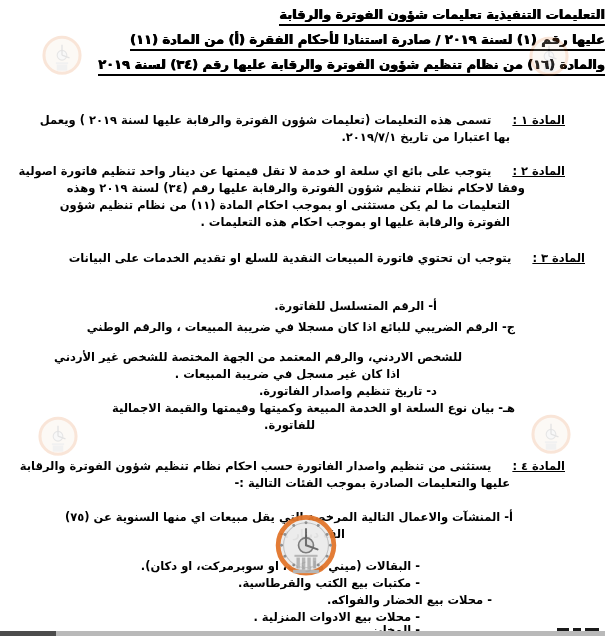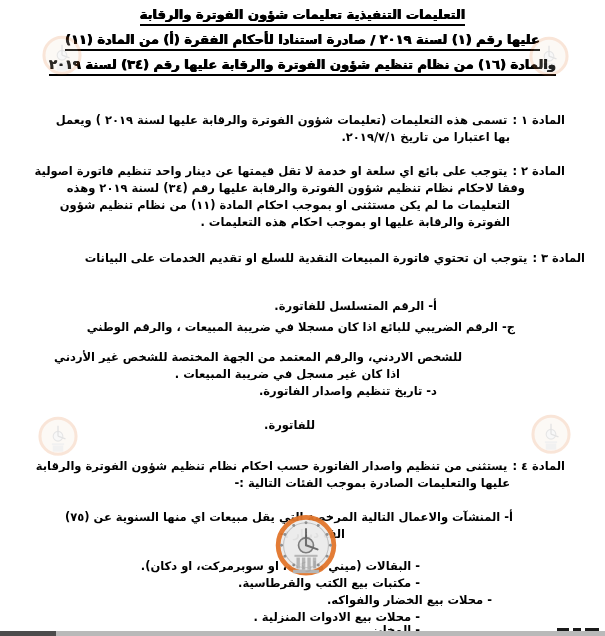--- a/index.html
+++ b/index.html
@@ -9,41 +9,41 @@
     background:#ffffff;
     overflow:hidden;
     font-family:"DejaVu Sans","Liberation Sans",sans-serif;
     font-weight:bold;
     color:#000;
     direction:rtl;
   }
   
   .h-line{
     position:absolute;left:0;right:0;
-    text-align:center;
+    text-align:right;
     font-size:13px;
     white-space:nowrap;
   }
   .h-line .u{
     display:inline-block;
     border-bottom:2.5px solid #000;
     padding-bottom:2px;
     text-shadow:0.4px 0 #000, -0.4px 0 #000;
     letter-spacing:0.2px;
   }
   
   .ln{
     position:absolute;left:0;right:0;
     text-align:right;
     font-size:11.5px;
     line-height:14px;
     white-space:nowrap;
     direction:rtl;
   }
-  .lbl{margin-left:5px;}
+  .lbl{margin-left:21px;text-decoration:underline;}
   
   .stamp{position:absolute;pointer-events:none;}
   .stamp.faint{opacity:0.18;}
   .stamp.main{opacity:0.95;}
   
   .scrollbar{
     position:absolute;left:0;right:0;bottom:0;
     height:5px;background:#b9b9b9;
   }
   .scroll-thumb{
@@ -99,20 +99,23 @@
     <span>ج- الرقم الضريبي للبائع اذا كان مسجلا في ضريبة المبيعات ، والرقم الوطني</span>
   </div>
   <div class="ln" style="top:350px;padding-right:143px">
     <span>للشخص الاردني، والرقم المعتمد من الجهة المختصة للشخص غير الأردني</span>
   </div>
   <div class="ln" style="top:367px;padding-right:205px">
     <span>اذا كان غير مسجل في ضريبة المبيعات .</span>
   </div>
   <div class="ln" style="top:384px;padding-right:168px">
     <span>د-  تاريخ تنظيم واصدار الفاتورة.</span>
+  </div>
+  <div class="ln" style="top:401px;padding-right:90px">
+    <span>هـ- بيان نوع السلعة او الخدمة المبيعة وكميتها وقيمتها والقيمة الاجمالية</span>
   </div>
   <div class="ln" style="top:418px;padding-right:290px">
     <span>للفاتورة.</span>
   </div>
 
   <div class="ln" style="top:459px;padding-right:40px">
     <span class="lbl">المادة ٤ :</span><span>يستثنى من تنظيم واصدار الفاتورة حسب احكام نظام تنظيم شؤون الفوترة والرقابة</span>
   </div>
   <div class="ln" style="top:476px;padding-right:95px">
     <span>عليها والتعليمات الصادرة بموجب الفئات التالية :-</span>

